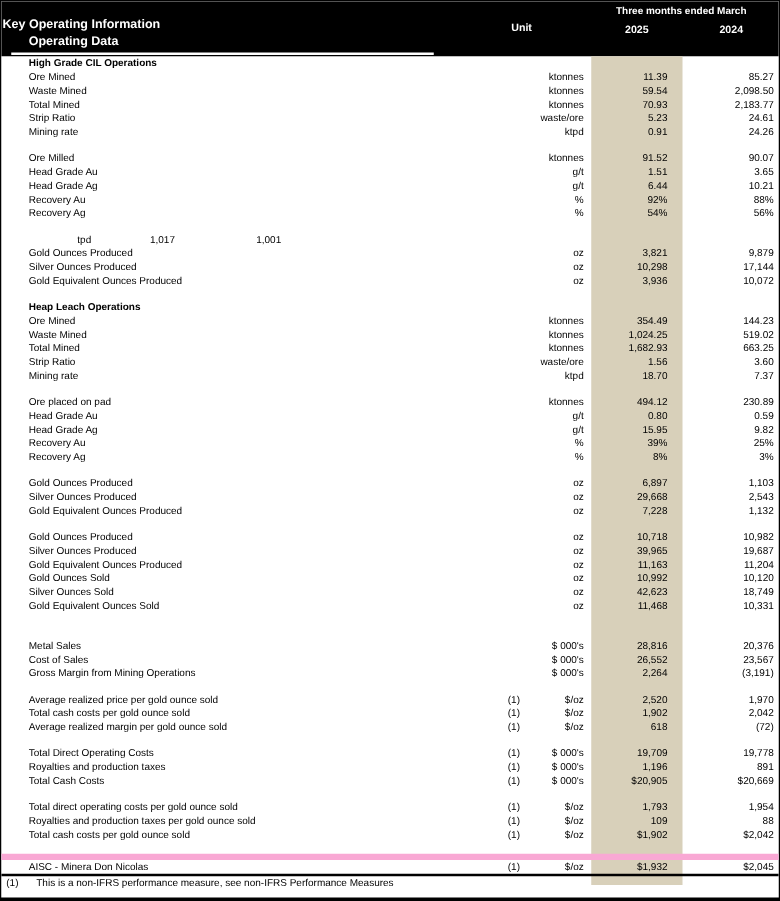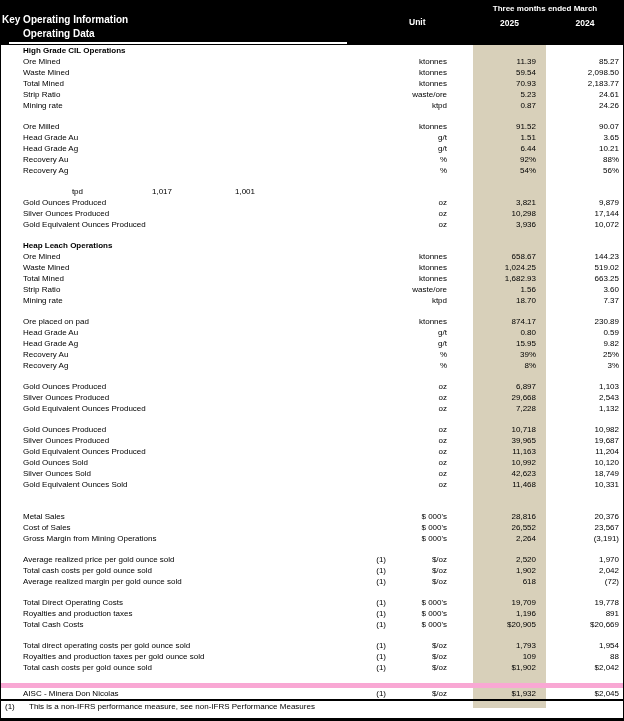--- a/index.html
+++ b/index.html
@@ -14,26 +14,26 @@
   .hdr-subtitle{position:absolute;left:22px;top:27px;font-size:10px;font-weight:bold;white-space:nowrap;}
   .hdr-underline{position:absolute;left:8px;top:41px;width:338px;height:2px;background:#fff;}
   .hdr-period{position:absolute;left:468px;top:3px;width:152px;text-align:center;font-size:8px;font-weight:bold;white-space:nowrap;}
   .hdr-unit{position:absolute;left:408px;top:16px;width:50px;text-align:left;font-size:8.5px;font-weight:bold;}
   .hdr-y25{position:absolute;left:472px;top:17px;width:73px;text-align:center;font-size:8.5px;font-weight:bold;}
   .hdr-y24{position:absolute;left:548px;top:17px;width:72px;text-align:center;font-size:8.5px;font-weight:bold;}
   
   .stripe{position:absolute;left:472px;top:44px;width:73px;height:663px;background:#d8d0ba;z-index:0;}
   
   .tbody{position:relative;z-index:1;}
-  .row{display:flex;height:11px;line-height:11px;font-size:8px;gap:10px;}
+  .row{display:flex;height:11px;line-height:11px;font-size:8px;}
   .row .lbl{flex:1;padding-left:22px;white-space:nowrap;overflow:hidden;}
   .row.title .lbl{font-weight:bold;}
   .row .note{width:30px;text-align:right;padding-right:9px;box-sizing:border-box;}
   .row .unit{width:48px;text-align:right;padding-right:6px;box-sizing:border-box;}
-  .row .v25{width:73px;text-align:right;padding-right:0;box-sizing:border-box;}
+  .row .v25{width:73px;text-align:right;padding-right:12px;box-sizing:border-box;}
   .row .v24{width:77px;text-align:right;padding-right:4px;box-sizing:border-box;}
   .spacer{height:10px;}
   .row.aisc{border-top:5px solid #f9a8d4;border-bottom:2px solid #000;}
   
   .foot{position:relative;z-index:1;display:flex;height:13px;line-height:12px;font-size:8px;}
   .foot .fm{width:28px;padding-left:4px;box-sizing:border-box;}
   .foot .ft{flex:1;white-space:nowrap;overflow:hidden;}
 </style>
 </head>
 <body>
@@ -85,21 +85,21 @@
         <div class="lbl">Strip Ratio</div>
         <div class="note"></div>
         <div class="unit">waste/ore</div>
         <div class="v25">5.23</div>
         <div class="v24">24.61</div>
       </div>
       <div class="row">
         <div class="lbl">Mining rate</div>
         <div class="note"></div>
         <div class="unit">ktpd</div>
-        <div class="v25">0.87</div>
+        <div class="v25">0.91</div>
         <div class="v24">24.26</div>
       </div>
       <div class="spacer"></div>
       <div class="row">
         <div class="lbl">Ore Milled</div>
         <div class="note"></div>
         <div class="unit">ktonnes</div>
         <div class="v25">91.52</div>
         <div class="v24">90.07</div>
       </div>
@@ -164,21 +164,21 @@
         <div class="lbl">Heap Leach Operations</div>
         <div class="note"></div>
         <div class="unit"></div>
         <div class="v25"></div>
         <div class="v24"></div>
       </div>
       <div class="row">
         <div class="lbl">Ore Mined</div>
         <div class="note"></div>
         <div class="unit">ktonnes</div>
-        <div class="v25">658.67</div>
+        <div class="v25">354.49</div>
         <div class="v24">144.23</div>
       </div>
       <div class="row">
         <div class="lbl">Waste Mined</div>
         <div class="note"></div>
         <div class="unit">ktonnes</div>
         <div class="v25">1,024.25</div>
         <div class="v24">519.02</div>
       </div>
       <div class="row">
@@ -200,21 +200,21 @@
         <div class="note"></div>
         <div class="unit">ktpd</div>
         <div class="v25">18.70</div>
         <div class="v24">7.37</div>
       </div>
       <div class="spacer"></div>
       <div class="row">
         <div class="lbl">Ore placed on pad</div>
         <div class="note"></div>
         <div class="unit">ktonnes</div>
-        <div class="v25">874.17</div>
+        <div class="v25">494.12</div>
         <div class="v24">230.89</div>
       </div>
       <div class="row">
         <div class="lbl">Head Grade Au</div>
         <div class="note"></div>
         <div class="unit">g/t</div>
         <div class="v25">0.80</div>
         <div class="v24">0.59</div>
       </div>
       <div class="row">

